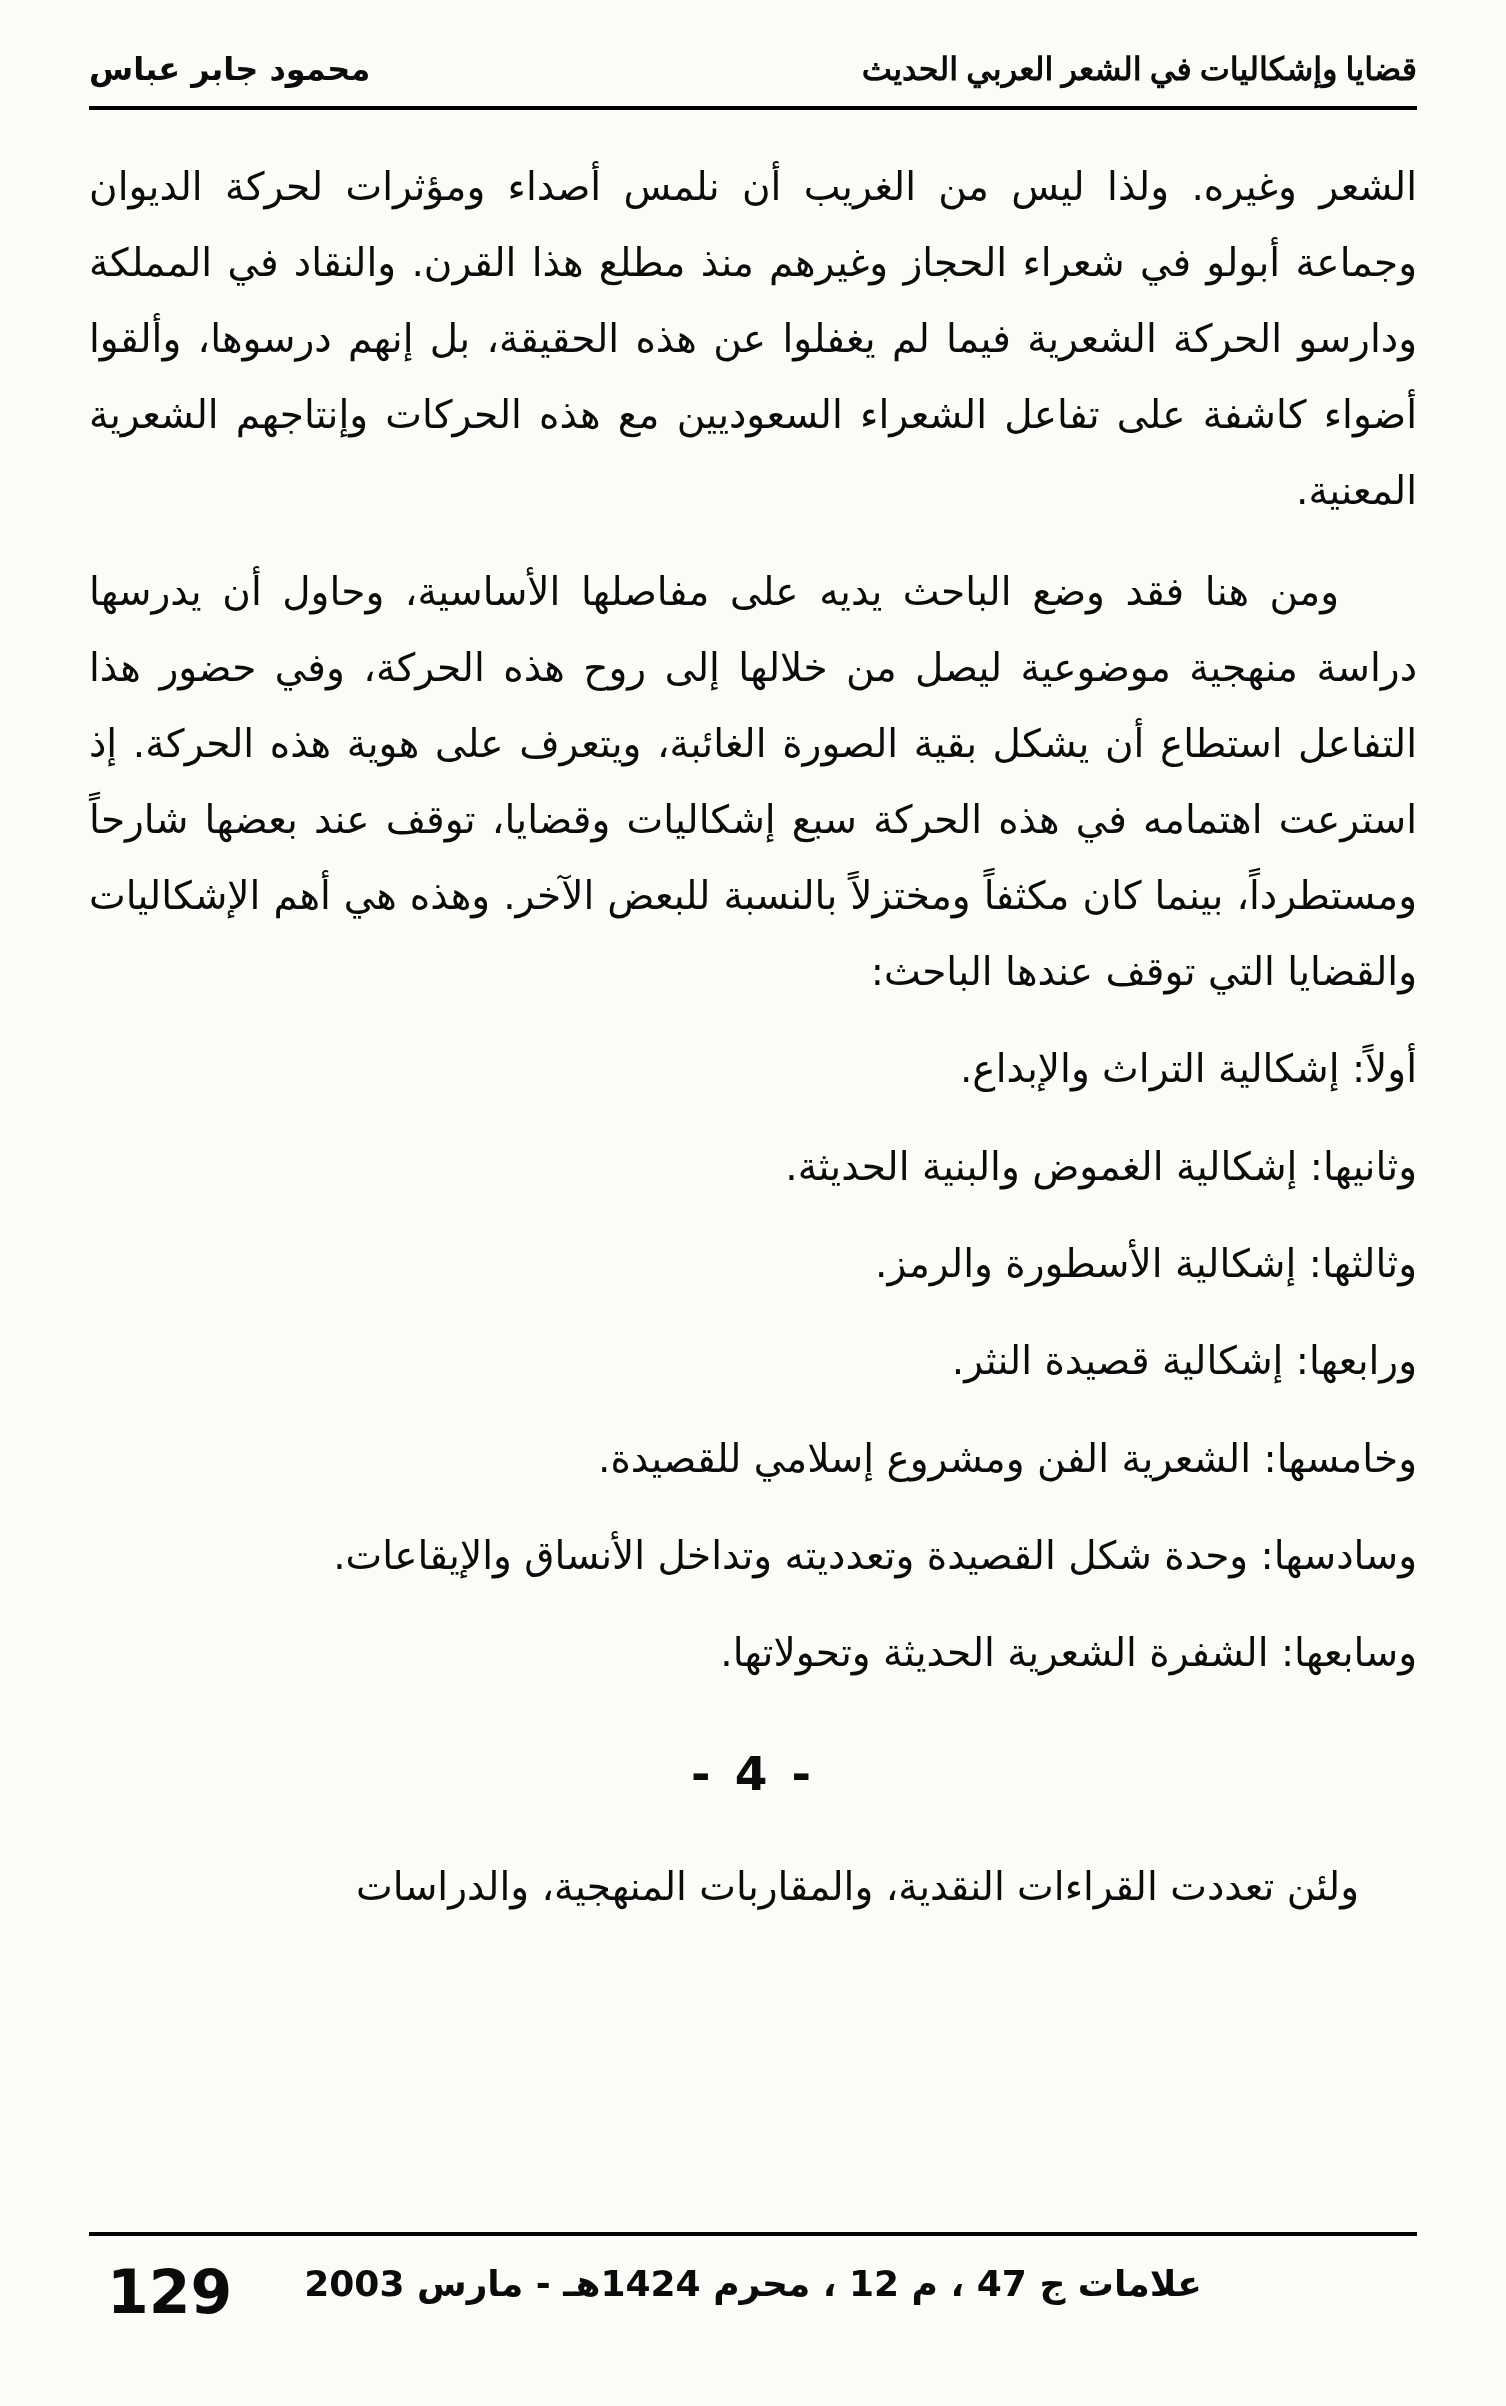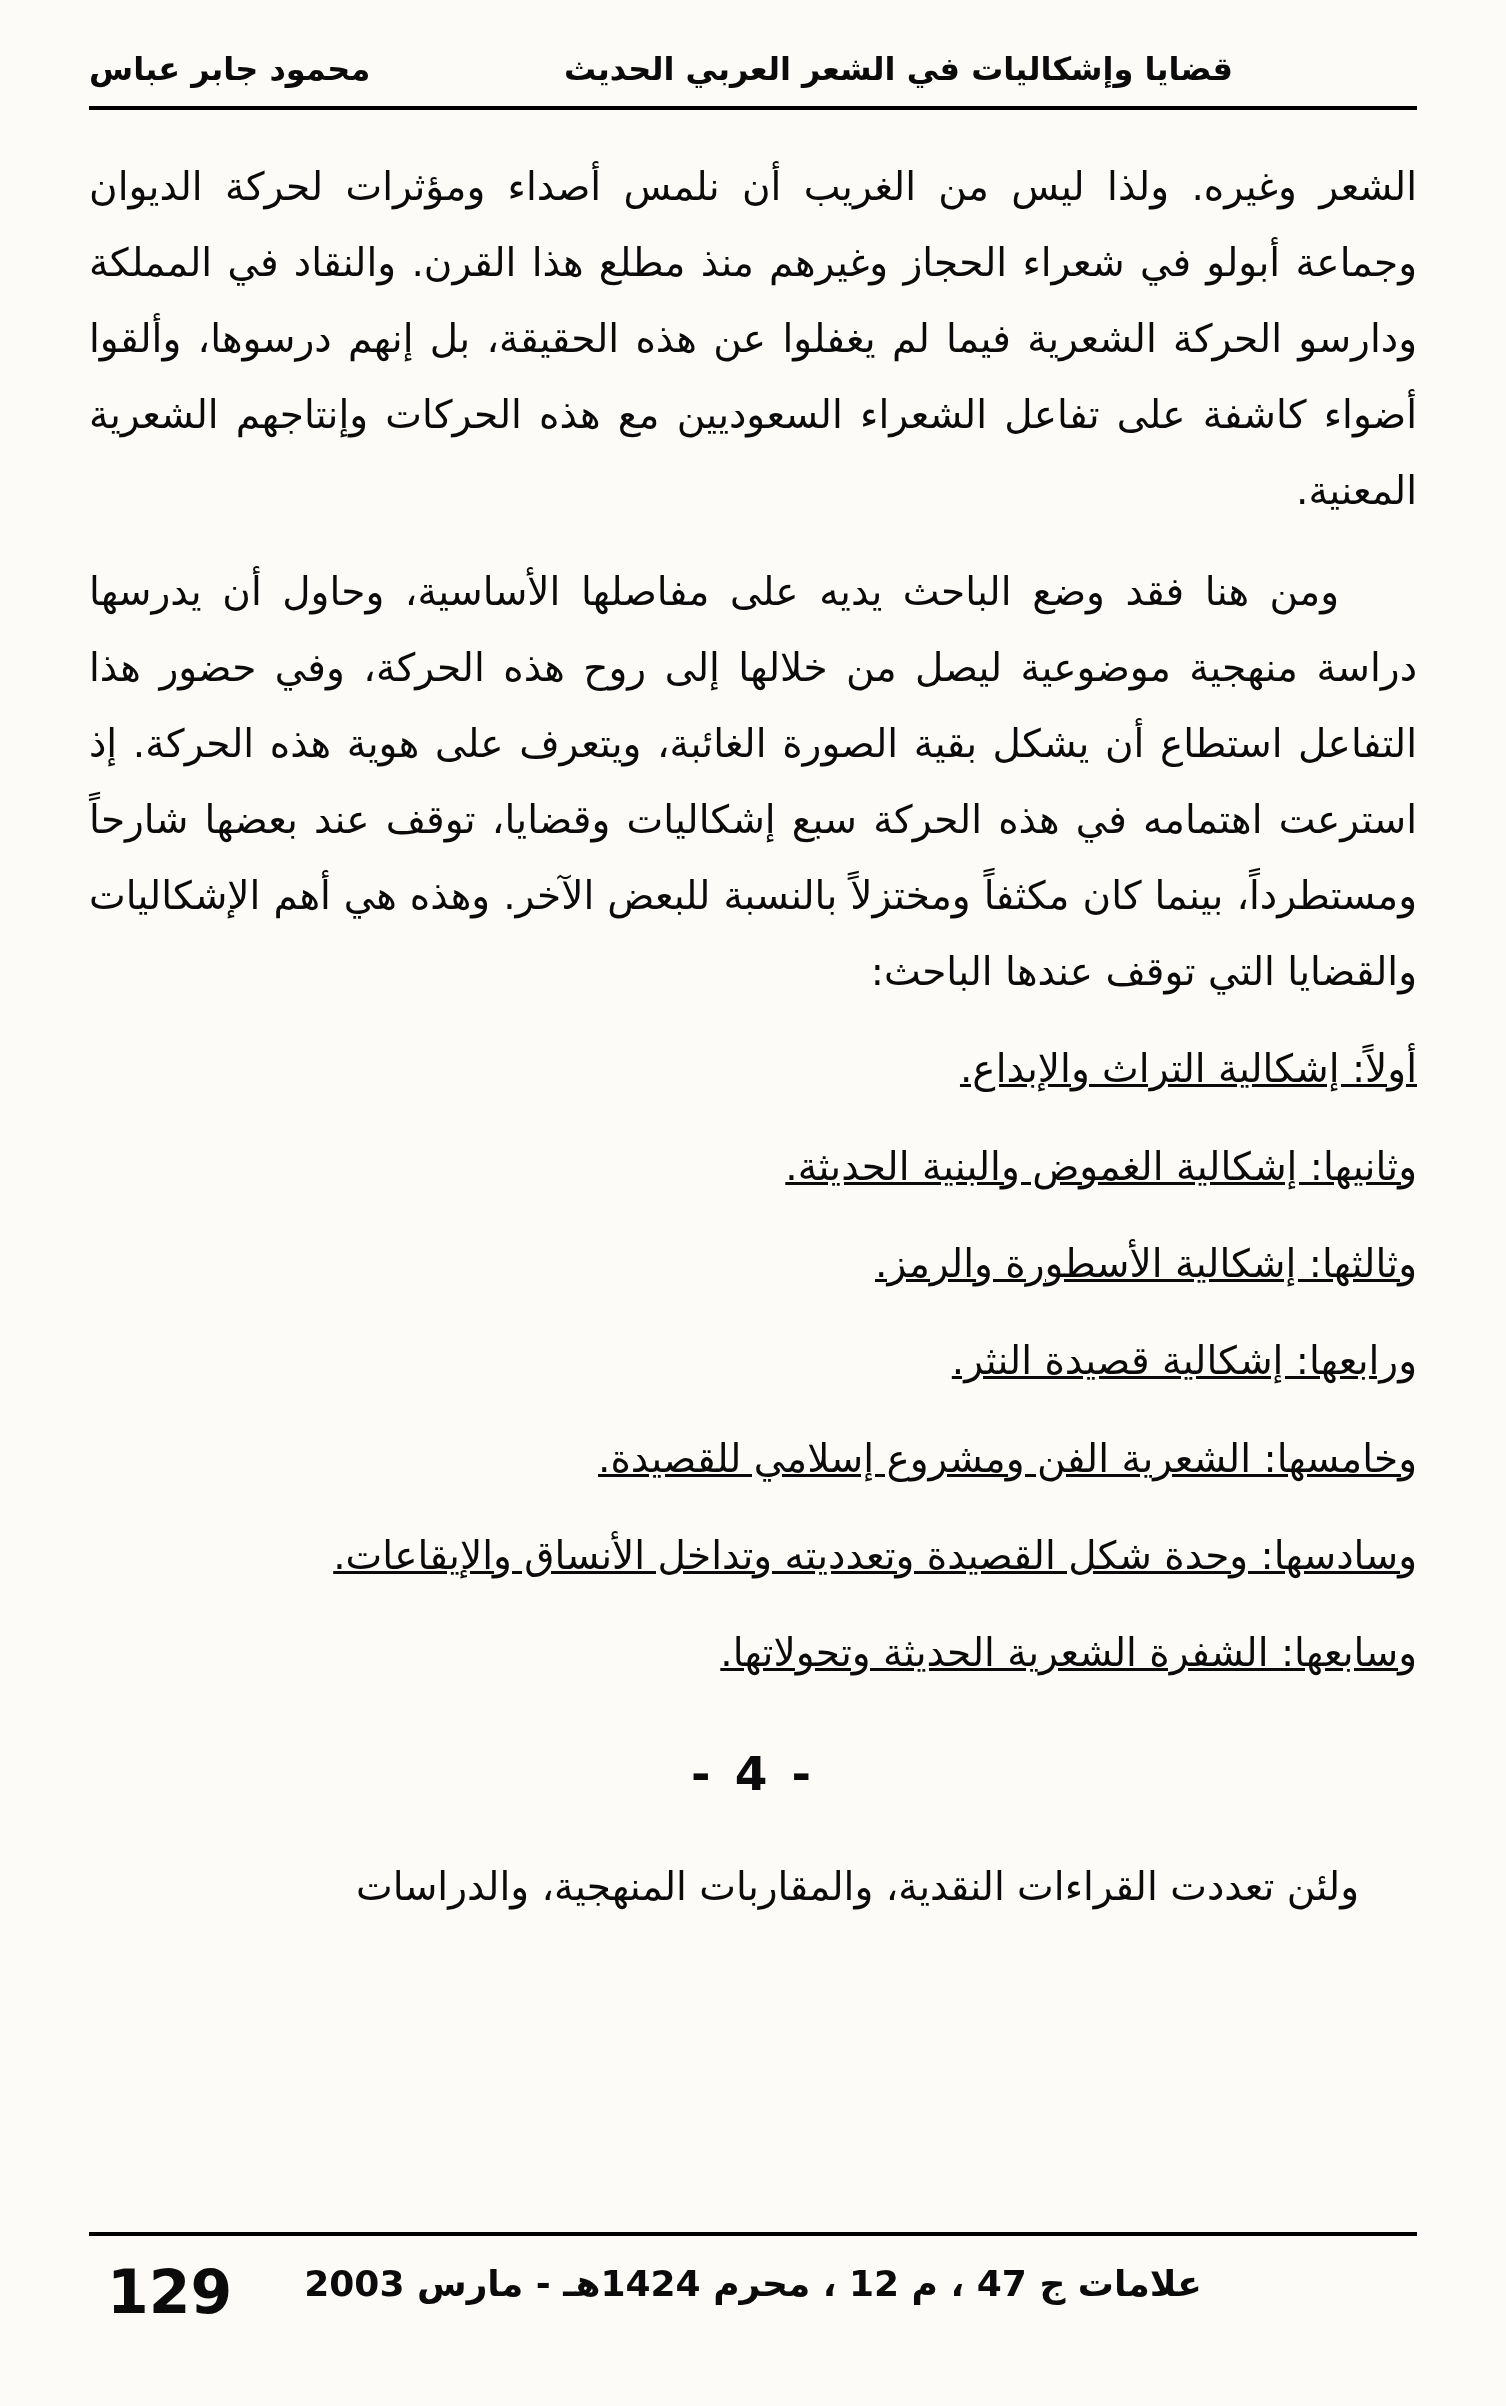--- a/index.html
+++ b/index.html
@@ -24,21 +24,22 @@
   .header {
     display: flex;
     align-items: baseline;
     font-weight: bold;
     font-size: 32px;
     border-bottom: 4.9px solid #000;
     padding-bottom: 17.5px;
   }
   .header .title-zone {
     flex: 1;
-    text-align: center;
+    text-align: right;
+    font-family: Liberation Serif, serif;
   }
   .header .author-zone {
     width: 291px;
     text-align: left;
     white-space: nowrap;
   }
   
   .body-text {
     margin-top: 39px;
     font-size: 39px;
@@ -47,21 +48,20 @@
   }
   .para {
     margin: 0 0 9.7px 0;
   }
   .para.indented {
     text-indent: 78px;
     margin-top: 25px;
   }
   .issues {
     margin-top: 17.5px;
-    text-decoration: underline;
   }
   .issue {
     margin-top: 21.3px;
     text-align: right;
   }
   .section-number {
     text-align: center;
     font-weight: bold;
     font-size: 47px;
     margin: 37px 0 25px 0;

